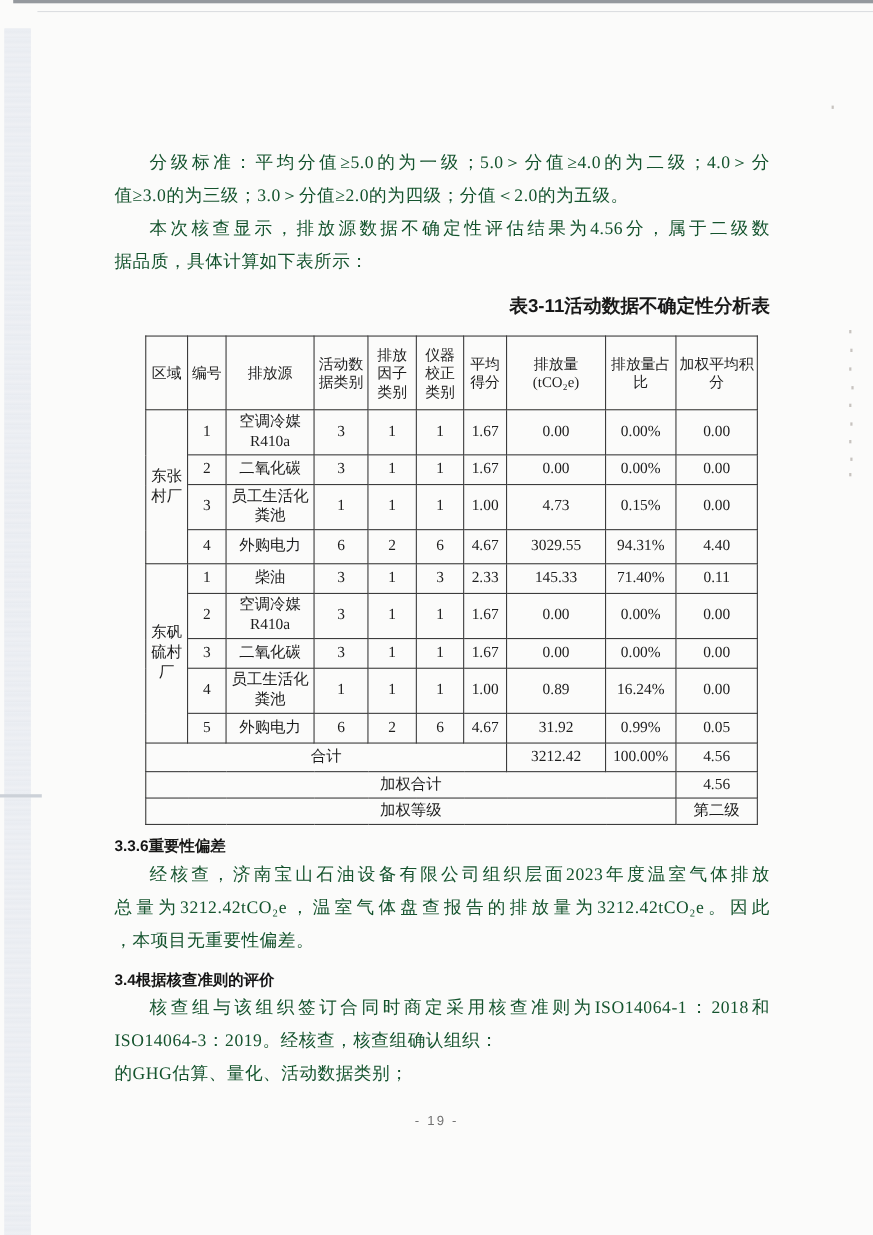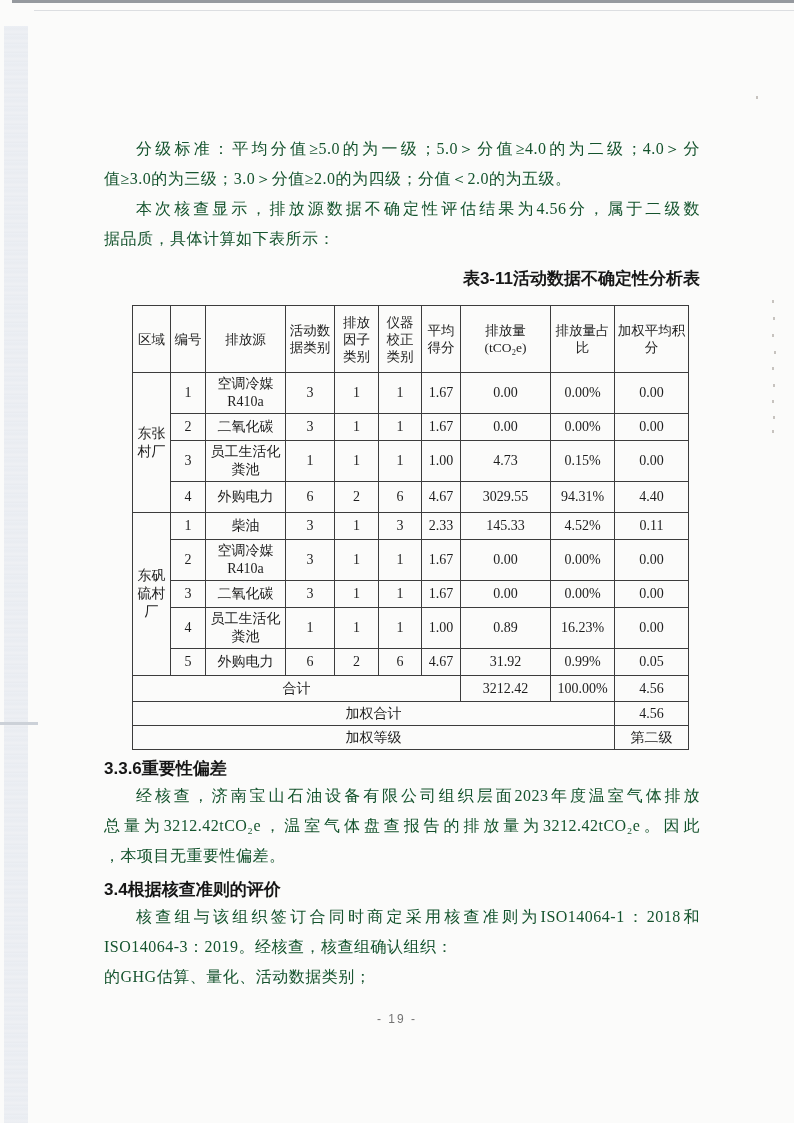--- a/index.html
+++ b/index.html
@@ -63,21 +63,21 @@
   table.unc td{line-height:18px;}
   tr.r-tall td{height:38px;}
   tr.r-short td{height:24px;}
   tr.r-med td{height:28px;}
   td.region{vertical-align:top;padding-top:3px;line-height:19px;}
   td.num{vertical-align:top;padding-top:2px;}
   tr.sum td{height:23px;text-align:center;}
   tr.sum2 td{height:21px;}
   .sec-h{
     font-family:"Liberation Sans","DejaVu Sans",sans-serif;
-    font-weight:700;font-size:17px;line-height:24px;color:#161616;
+    font-weight:700;font-size:14px;line-height:24px;color:#161616;
     margin-top:7px;
   }
   .footer{
     position:absolute;left:0;right:0;top:1012px;
     text-align:center;
     font-family:"Liberation Sans","DejaVu Sans",sans-serif;
     font-size:12px;letter-spacing:2px;color:#737373;
   }
 </style>
 </head>
@@ -186,21 +186,21 @@
 
       <tr class="r-short">
         <td class="region" rowspan="5">东矾硫村厂</td>
         <td class="num">1</td>
         <td>柴油</td>
         <td>3</td>
         <td>1</td>
         <td>3</td>
         <td>2.33</td>
         <td>145.33</td>
-        <td>4.52%</td>
+        <td>71.40%</td>
         <td>0.11</td>
       </tr>
       <tr class="r-tall">
         <td class="num">2</td>
         <td>空调冷媒R410a</td>
         <td>3</td>
         <td>1</td>
         <td>1</td>
         <td>1.67</td>
         <td>0.00</td>
@@ -219,21 +219,21 @@
         <td>0.00</td>
       </tr>
       <tr class="r-tall">
         <td class="num">4</td>
         <td>员工生活化粪池</td>
         <td>1</td>
         <td>1</td>
         <td>1</td>
         <td>1.00</td>
         <td>0.89</td>
-        <td>16.23%</td>
+        <td>16.24%</td>
         <td>0.00</td>
       </tr>
       <tr class="r-short">
         <td class="num">5</td>
         <td>外购电力</td>
         <td>6</td>
         <td>2</td>
         <td>6</td>
         <td>4.67</td>
         <td>31.92</td>

